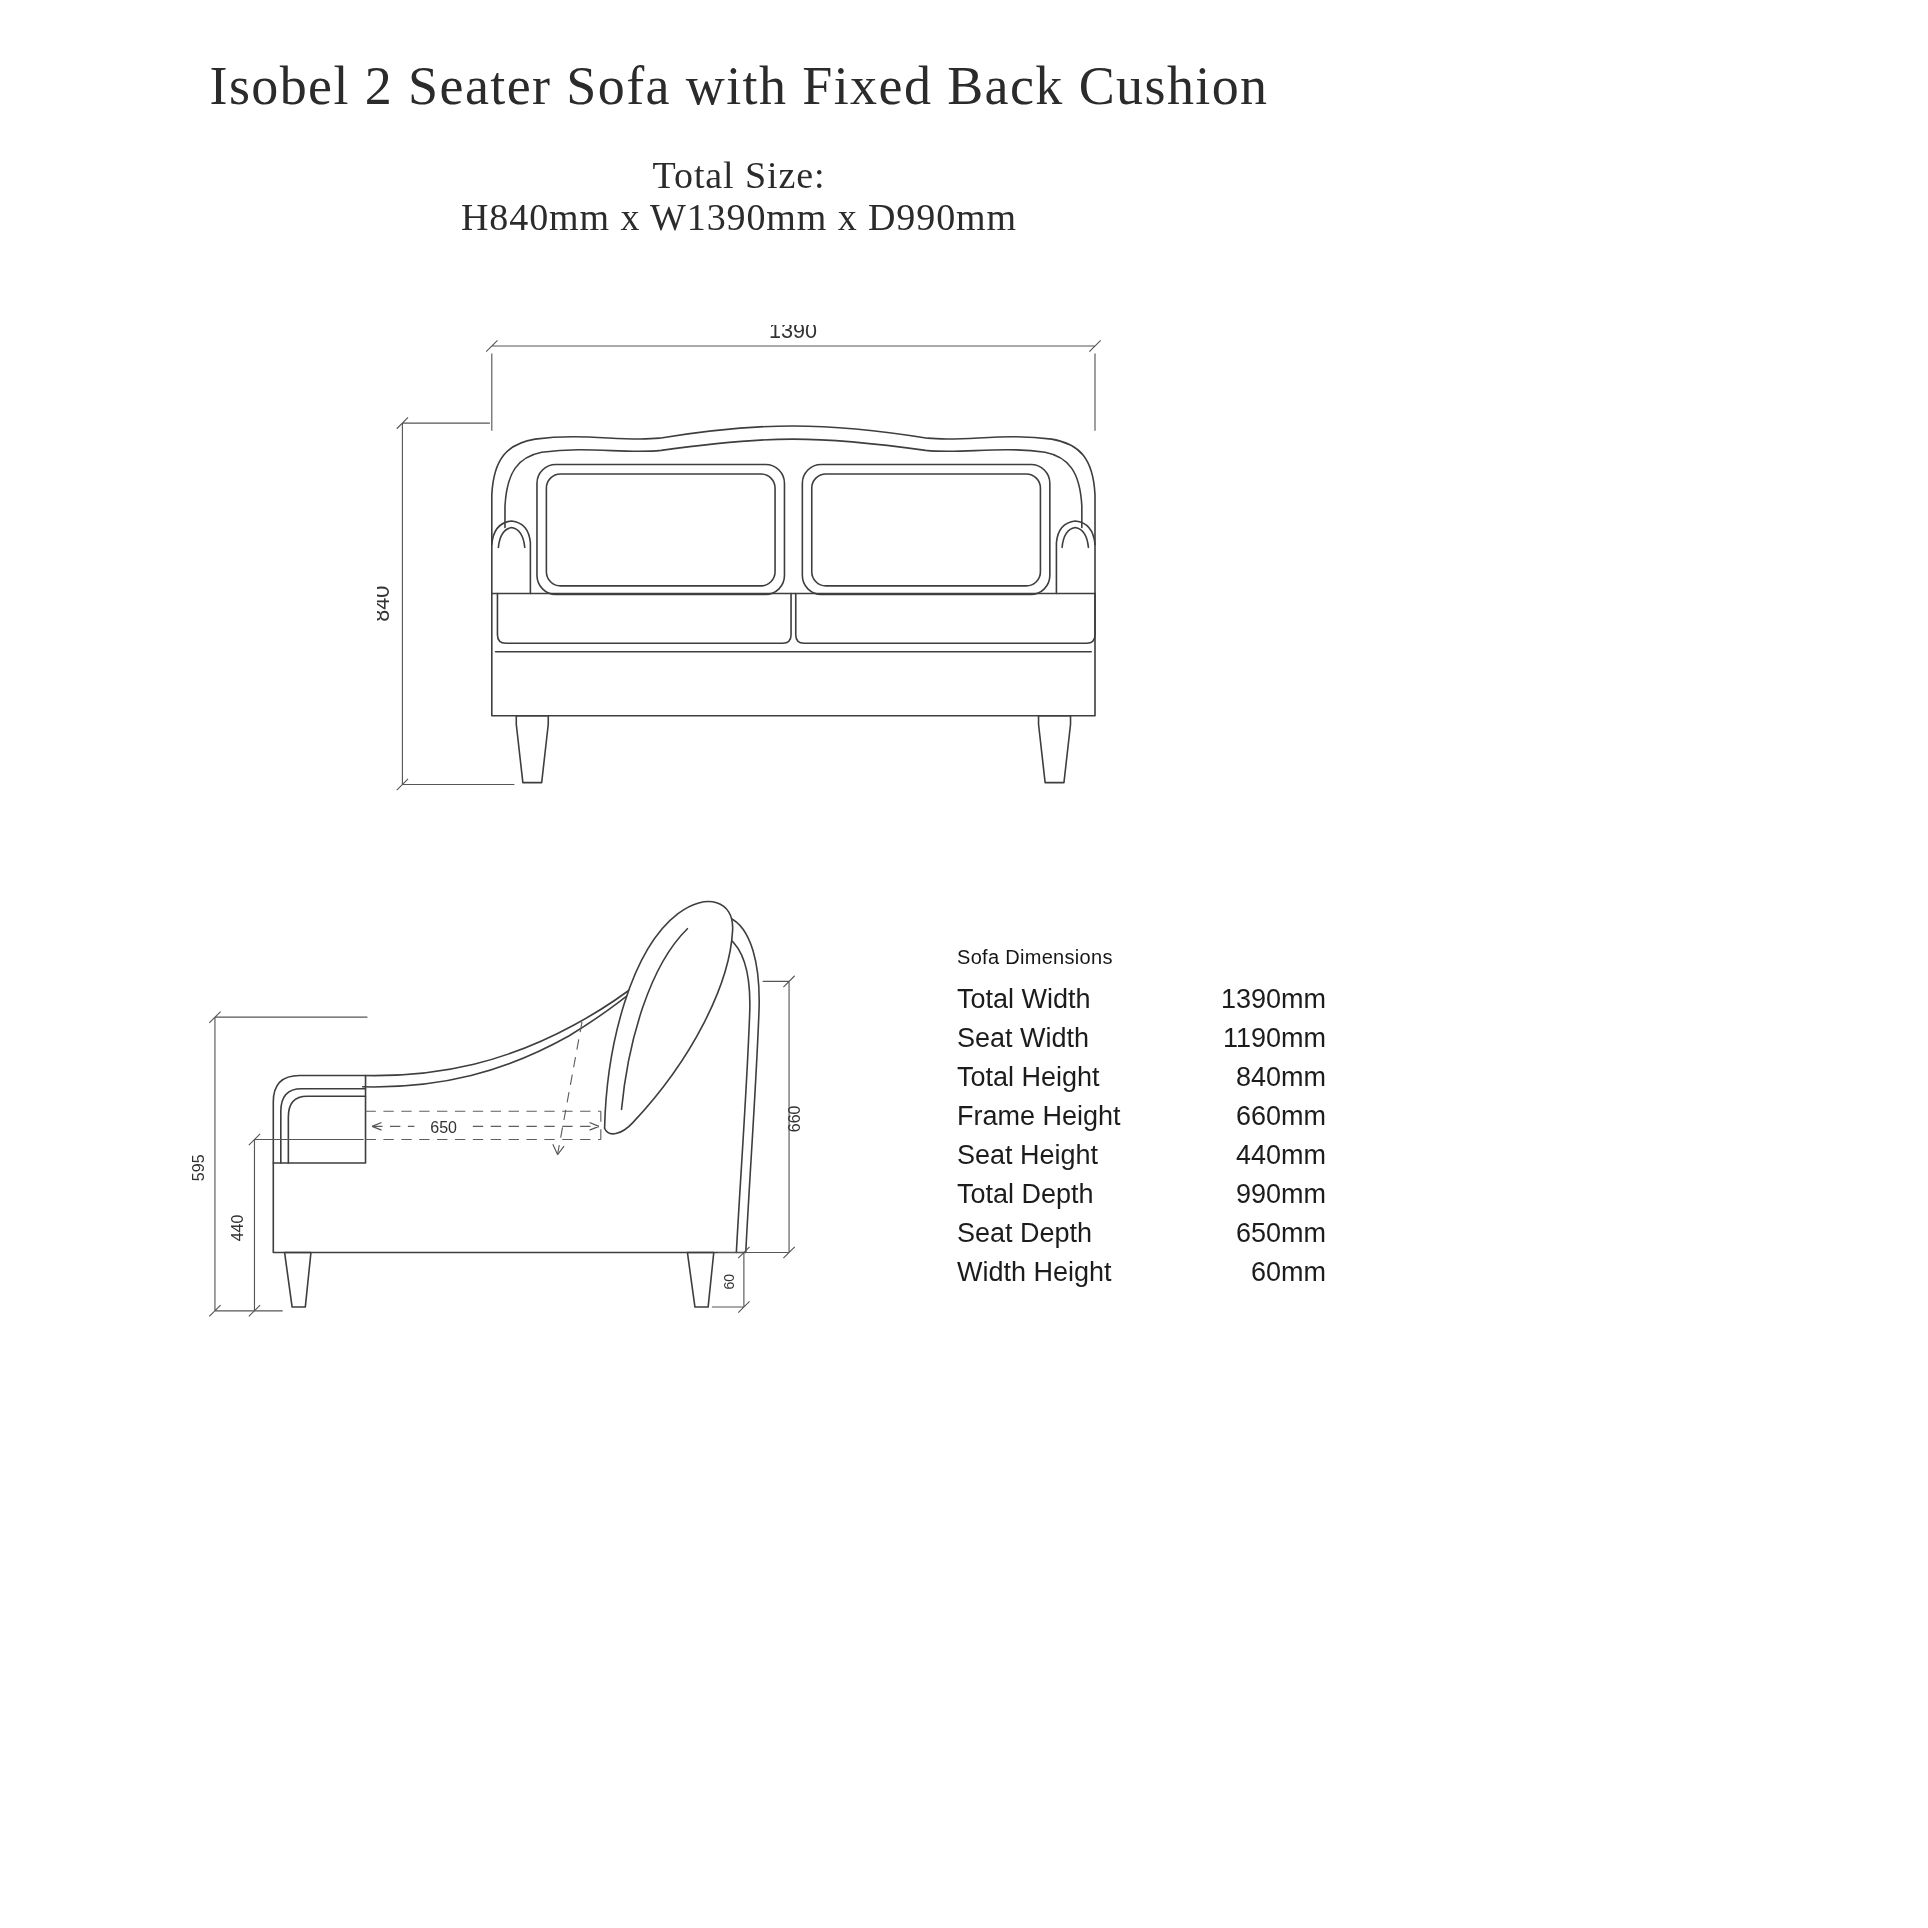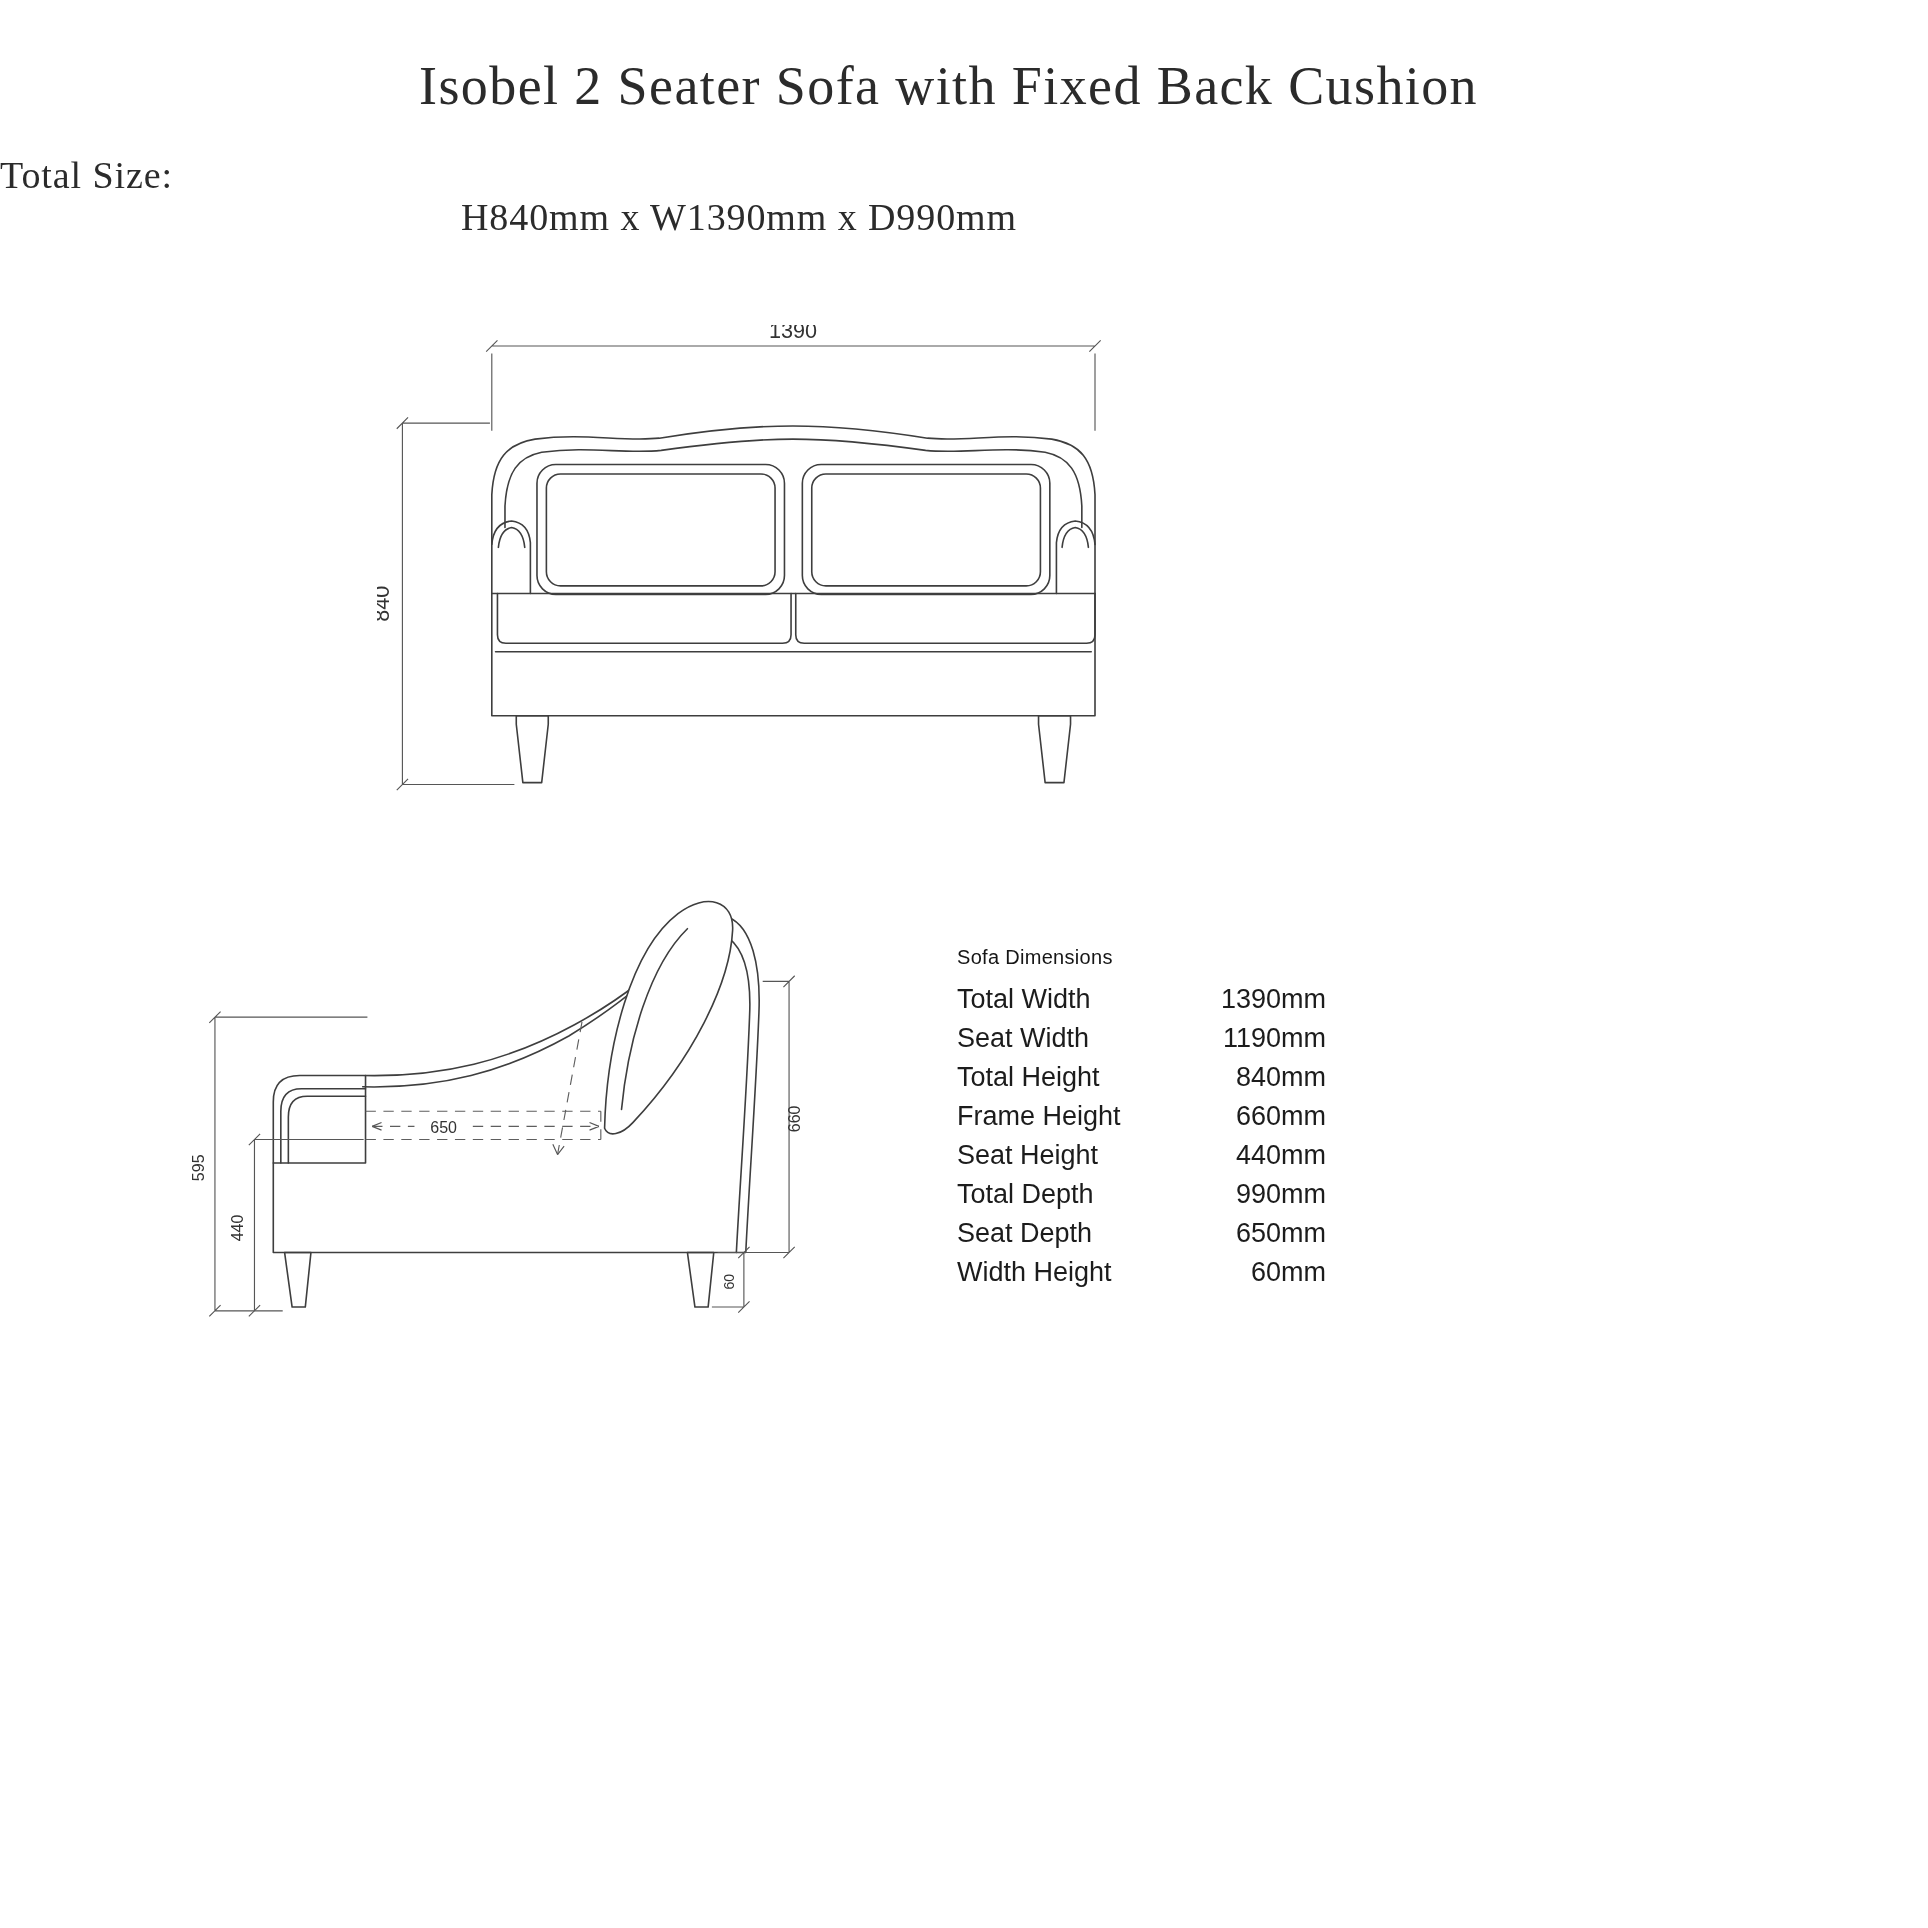--- a/index.html
+++ b/index.html
@@ -1,26 +1,26 @@
 <!DOCTYPE html>
 <html style="font-size:15px"><head>
 <meta charset="utf-8">
 <style>
   html,body{margin:0;padding:0;}
   body{
     width:1928px;height:1928px;position:relative;background:#ffffff;
     font-family:"Liberation Sans",sans-serif;color:#222;
   }
   .title{
-    position:absolute;left:0;top:55px;width:1478px;text-align:right;
+    position:absolute;left:0;top:55px;width:1478px;text-align:center;
     font-family:"Liberation Serif",serif;font-weight:400;font-size:54px;
     letter-spacing:1.4px;color:#2b2b2b;margin:0;
   }
   .subtitle-label{
-    position:absolute;left:0;top:153px;width:1478px;text-align:left;
+    position:absolute;left:0;top:153px;width:1478px;text-align:center;
     font-family:"Liberation Serif",serif;font-size:38px;color:#2b2b2b;letter-spacing:0.9px;
   }
   .subtitle-value{
     position:absolute;left:0;top:195px;width:1478px;text-align:center;
     font-family:"Liberation Serif",serif;font-size:38px;color:#2b2b2b;letter-spacing:0.9px;
   }
   .front-view{position:absolute;left:377px;top:325px;width:734px;height:471px;}
   .side-view{position:absolute;left:179px;top:876px;width:678px;height:480px;}
   .art{fill:none;stroke:#3e3e3e;stroke-width:1.7;stroke-linecap:round;stroke-linejoin:round;}
   .art-fill{fill:#ffffff;stroke:#3e3e3e;stroke-width:1.7;stroke-linejoin:round;}

